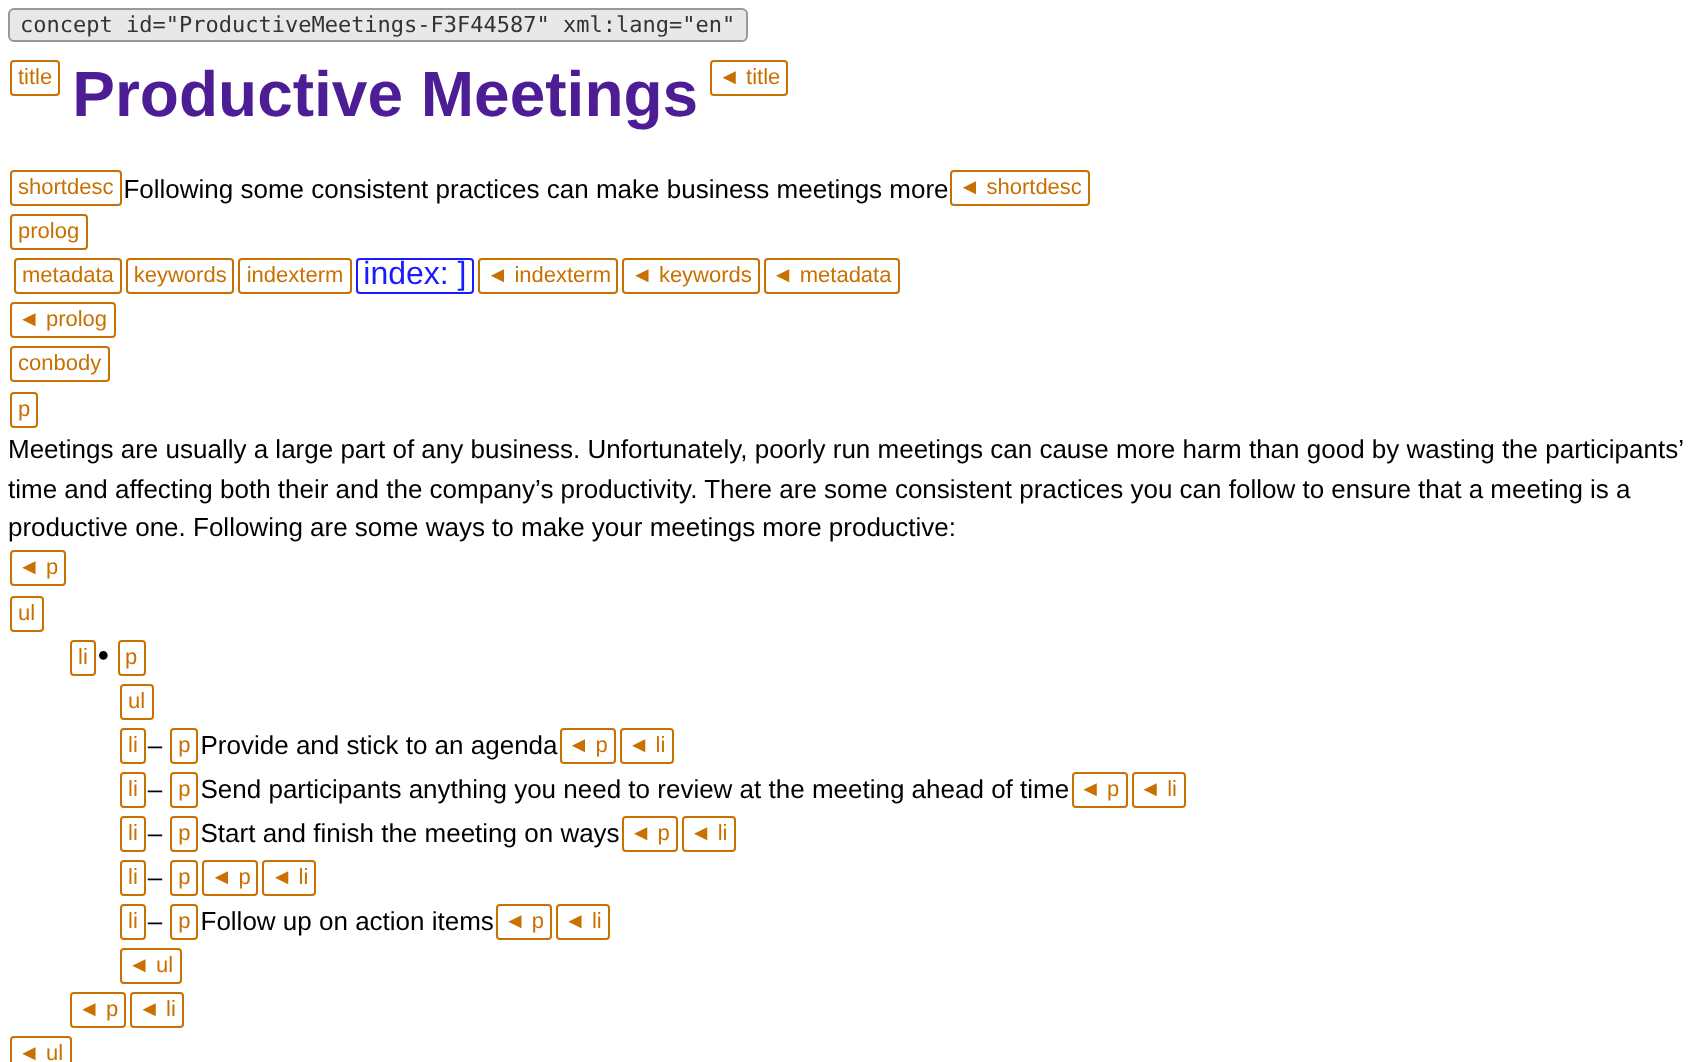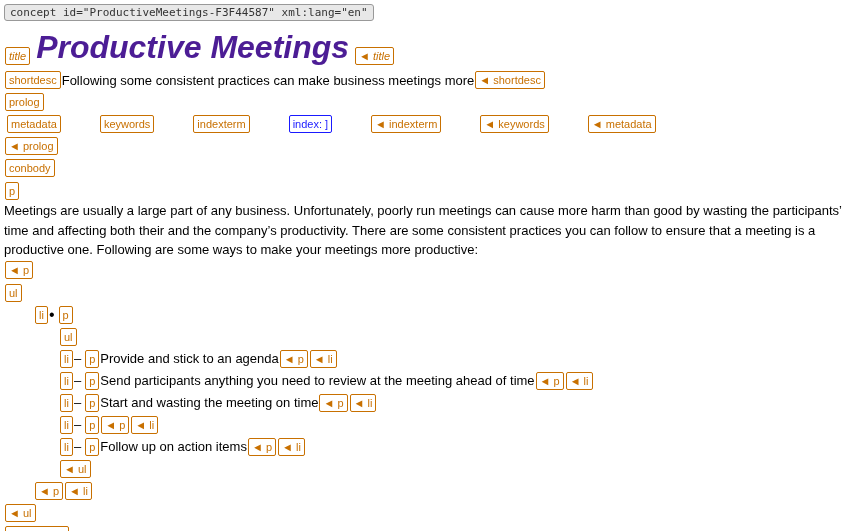--- a/index.html
+++ b/index.html
@@ -34,23 +34,22 @@
       padding: 1px 5px;
       font-size: 11px;
       color: #333;
       font-family: monospace;
       display: inline-block;
       margin-bottom: 4px;
     }
 
     .title-row {
       display: flex;
-      align-items: flex-end;
-      margin: 4px 0 4px 0;
-      font-style: italic;
+      align-items: flex-start;
+      margin: 4px 0 18px 0;
     }
 
     .main-title {
       font-size: 32px;
       font-weight: bold;
       color: #4c1d95;
       margin: 0 5px;
     }
 
     .row-block {
@@ -59,21 +58,20 @@
       flex-wrap: wrap;
       margin: 2px 0;
     }
 
     .metadata-row {
       display: flex;
       align-items: center;
       flex-wrap: wrap;
       margin: 2px 0;
       padding-left: 2px;
-      gap: 37px;
     }
 
     .indent1 { padding-left: 30px; }
     .indent2 { padding-left: 55px; }
 
     .content-text {
       font-size: 13px;
       color: #000;
       line-height: 1.5;
       display: inline;
@@ -87,21 +85,21 @@
 
     .dash {
       margin-right: 3px;
       color: #000;
     }
 
     .index-bracket {
       display: inline-block;
       border: 1.5px solid #1a1aff;
       color: #1a1aff;
-      font-size: 11px;
+      font-size: 16px;
       padding: 0 3px;
       margin: 1px 1px;
       border-radius: 2px;
       font-family: Arial, sans-serif;
       line-height: 16px;
       vertical-align: middle;
     }
 
     .p-block {
       margin: 3px 0;
@@ -202,21 +200,21 @@
       <span class="dash"> – </span>
       <span class="xml-tag">p</span>
       <span class="content-text">Send participants anything you need to review at the meeting ahead of time</span>
       <span class="xml-tag closing">◄ p</span>
       <span class="xml-tag closing">◄ li</span>
     </div>
     <div class="list-item-row indent2">
       <span class="xml-tag">li</span>
       <span class="dash"> – </span>
       <span class="xml-tag">p</span>
-      <span class="content-text">Start and wasting the meeting on time</span>
+      <span class="content-text">Start and finish the meeting on ways</span>
       <span class="xml-tag closing">◄ p</span>
       <span class="xml-tag closing">◄ li</span>
     </div>
     <div class="list-item-row indent2">
       <span class="xml-tag">li</span>
       <span class="dash"> – </span>
       <span class="xml-tag">p</span>
       <span class="xml-tag closing">◄ p</span>
       <span class="xml-tag closing">◄ li</span>
     </div>

